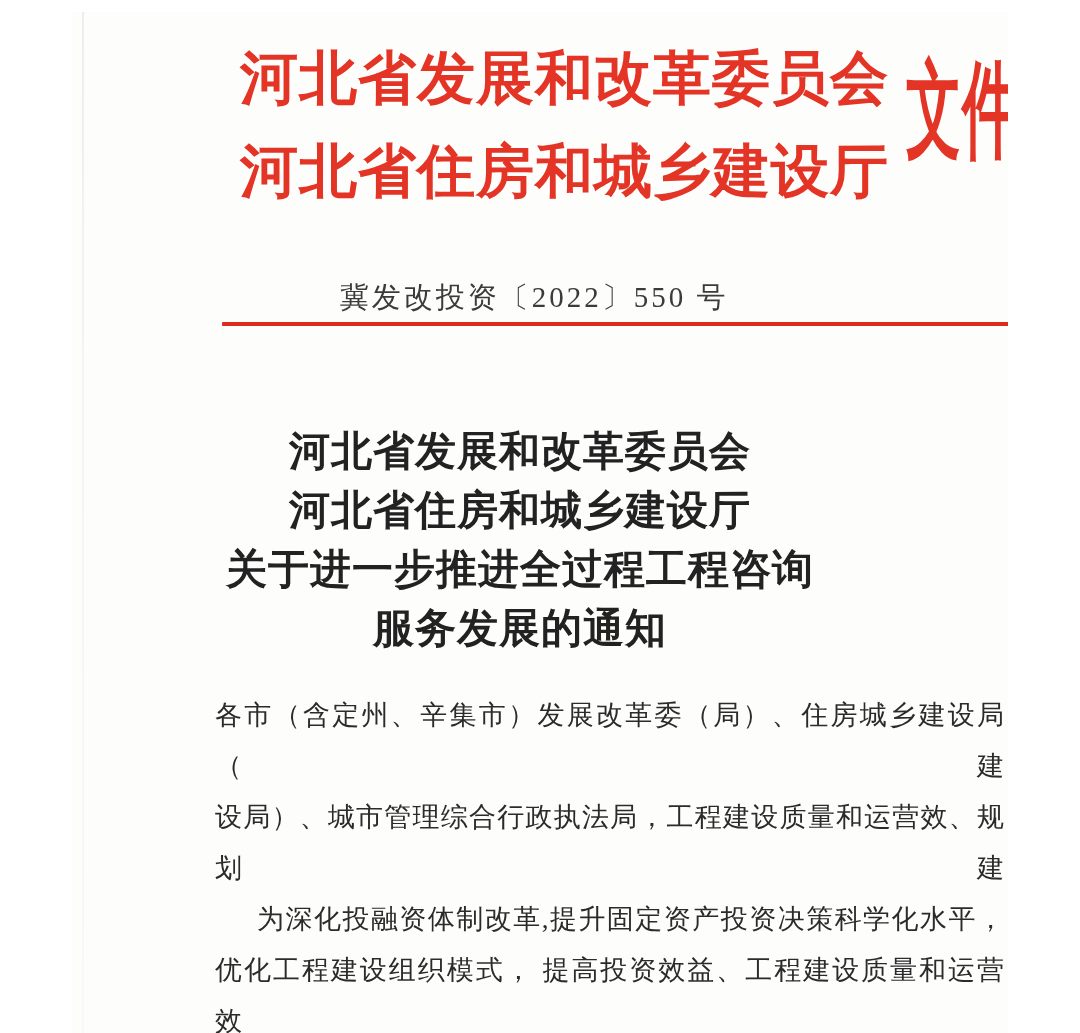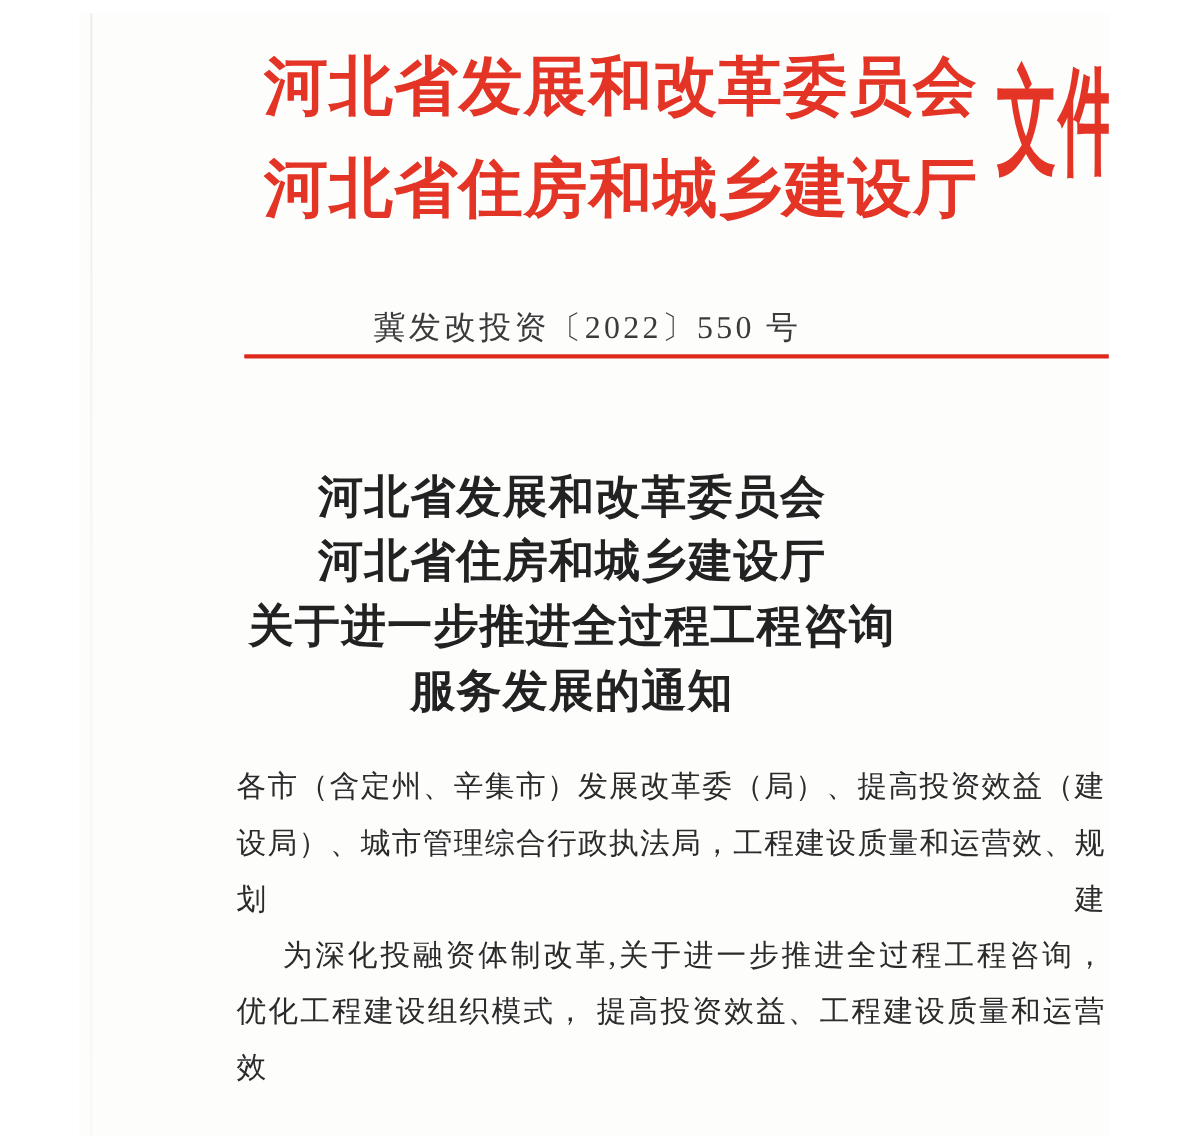--- a/index.html
+++ b/index.html
@@ -143,21 +143,21 @@
   <div class="red-rule"></div>
 
   <div class="title-block">
     <div>河北省发展和改革委员会</div>
     <div>河北省住房和城乡建设厅</div>
     <div>关于进一步推进全过程工程咨询</div>
     <div>服务发展的通知</div>
   </div>
 
   <div class="body-block">
-    <div class="body-line full">各市（含定州、辛集市）发展改革委（局）、提高投资效益（建</div>
+    <div class="body-line full">各市（含定州、辛集市）发展改革委（局）、住房城乡建设局（建</div>
     <div class="body-line full">设局）、城市管理综合行政执法局，工程建设质量和运营效、规划建</div>
 
-    <div class="body-line full indent">为深化投融资体制改革,关于进一步推进全过程工程咨询，</div>
+    <div class="body-line full indent">为深化投融资体制改革,提升固定资产投资决策科学化水平，</div>
     <div class="body-line full">优化工程建设组织模式， 提高投资效益、工程建设质量和运营效</div>
 
   </div>
 
 </div>
 
 </body></html>

